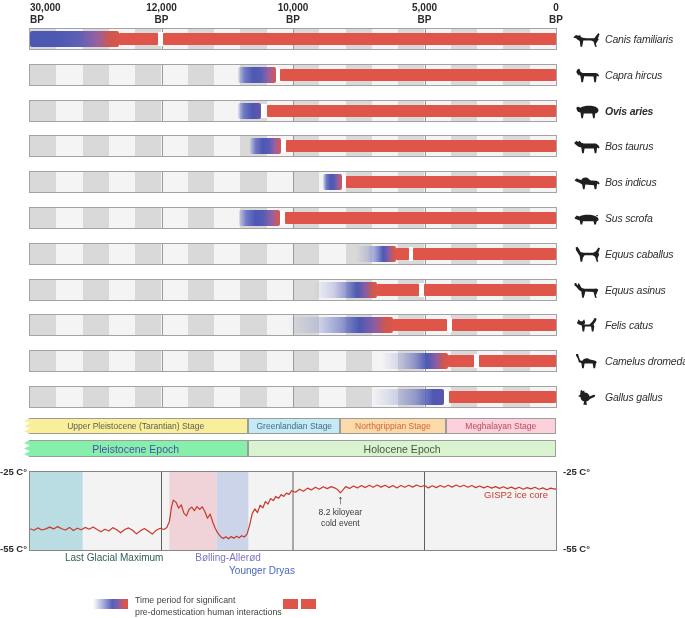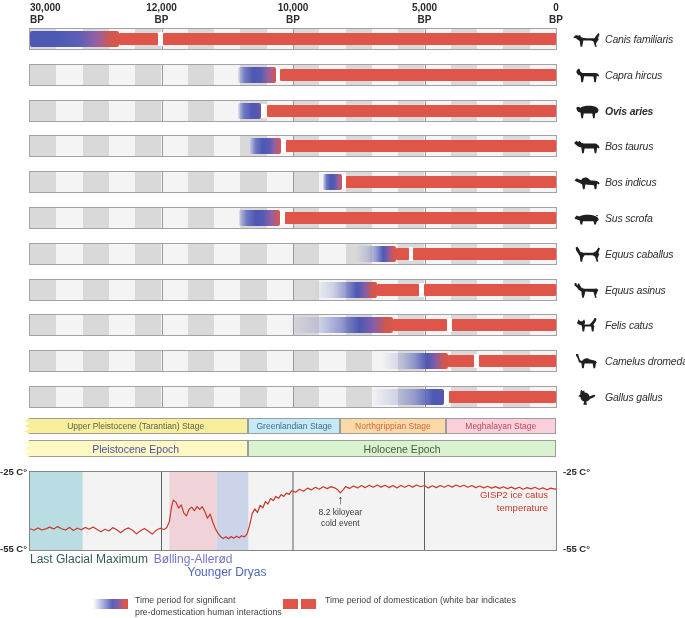--- a/index.html
+++ b/index.html
@@ -25,21 +25,21 @@
   .band{position:absolute;box-sizing:border-box;border:1px solid #9c9c9c;display:flex;align-items:center;justify-content:center;white-space:nowrap;}
   .band.torn{border-left:none;clip-path:polygon(6px 0%,100% 0%,100% 100%,6px 100%,0% 83%,6px 66%,0% 50%,6px 33%,0% 17%);}
   .stage-band{font-size:8.5px;}
   .epoch-band{font-size:10.5px;}
   
   #chart{position:absolute;left:29px;top:471px;width:526px;height:78px;border:1px solid #868686;background:#f3f3f3;}
   #chart svg{display:block;}
   .ylab{position:absolute;font-size:9.5px;font-weight:bold;color:#2b2b2b;white-space:nowrap;}
   .ylab.left{left:0;width:27px;text-align:right;}
   .ylab.right{left:563px;text-align:left;}
-  .region-label{position:absolute;font-size:12px;white-space:nowrap;}
+  .region-label{position:absolute;font-size:10px;white-space:nowrap;margin-left:35px;}
   .annot-arrow{position:absolute;transform:translateX(-50%);font-size:12px;color:#222;line-height:12px;}
   .annot-text{position:absolute;transform:translateX(-50%);font-size:8.5px;color:#3a3a3a;text-align:center;line-height:11px;}
   .gisp2-label{position:absolute;left:396px;width:152px;top:489px;text-align:right;color:#c9392b;font-size:9.5px;line-height:12.5px;}
   
   .legend-text{position:absolute;font-size:8.8px;line-height:11.5px;color:#3f3f3f;white-space:nowrap;}
   .legend-swatch{position:absolute;top:599px;height:10px;}
   .legend-swatch.grad{left:93px;width:35px;background:linear-gradient(90deg,rgba(90,100,185,0) 0%,rgba(90,100,185,0.45) 25%,#5560b8 55%,#8f5ea6 75%,#da564c 90%,#da564c 100%);}
   .legend-swatch.redgap{left:283px;}
   .legend-swatch.redgap span{display:inline-block;width:15px;height:10px;background:#e0554a;margin-right:3px;vertical-align:top;}
 </style>
@@ -459,21 +459,21 @@
         <span>Greenlandian Stage</span>
       </div>
       <div class="band stage-band" style="left: 340.34px; width: 105.2px; top: 418px; height: 16px; background: rgb(251, 217, 169); color: rgb(210, 105, 58);">
         <span>Northgrippian Stage</span>
       </div>
       <div class="band stage-band" style="left: 445.54px; width: 110.46px; top: 418px; height: 16px; background: rgb(251, 208, 218); color: rgb(184, 74, 94);">
         <span>Meghalayan Stage</span>
       </div>
     </div>
   <div id="epochs">
-      <div class="band epoch-band torn" style="left: 24px; width: 224.29px; top: 440px; height: 17px; background: #fef9c3; color: rgb(76, 81, 168);">
+      <div class="band epoch-band torn" style="left: 24px; width: 224.29px; top: 440px; height: 17px; background: #86efac; color: rgb(76, 81, 168);">
         <span>Pleistocene Epoch</span>
       </div>
       <div class="band epoch-band" style="left: 248.29px; width: 307.71px; top: 440px; height: 17px; background: rgb(217, 242, 207); color: rgb(74, 90, 64);">
         <span>Holocene Epoch</span>
       </div>
     </div>
 
   <div class="ylab left" style="top:466px">-25 C°</div>
   <div class="ylab left" style="top:543px">-55 C°</div>
   <div class="ylab right" style="top:466px">-25 C°</div>
@@ -491,35 +491,33 @@
       </svg>
     </div>
 
   <div class="annot-arrow" id="annot-arrow" style="top: 494px; left: 340.34px;">↑</div>
   <div class="annot-text" id="annot-text" style="top: 507px; left: 340.34px;">
     <div>8.2 kiloyear</div>
     <div>cold event</div>
   </div>
 
   <div class="gisp2-label">
-    <div>GISP2 ice catus</div>
-    <div>temperature</div>
+    <div>GISP2 ice core</div>
   </div>
 
   <div id="region-labels">
       <div class="region-label" style="top: 552px; color: rgb(47, 93, 86); left: 30px;">Last Glacial Maximum</div>
       <div class="region-label" style="top: 552px; color: rgb(122, 116, 196); left: 193.06px; transform: translateX(-50%);">Bølling-Allerød</div>
       <div class="region-label" style="top: 565px; color: rgb(75, 103, 189); left: 227px; transform: translateX(-50%);">Younger Dryas</div>
     </div>
 
   <div>
     <div class="legend-swatch grad"></div>
     <div class="legend-text" style="left:135px;top:595px">
       <div>Time period for significant</div>
       <div>pre-domestication human interactions</div>
     </div>
     <div class="legend-swatch redgap"><span></span><span></span></div>
     <div class="legend-text" style="left:325px;top:595px">
-      <div>Time period of domestication (white bar indicates</div>
     </div>
   </div>
 
 </div>
 
 </body></html>

